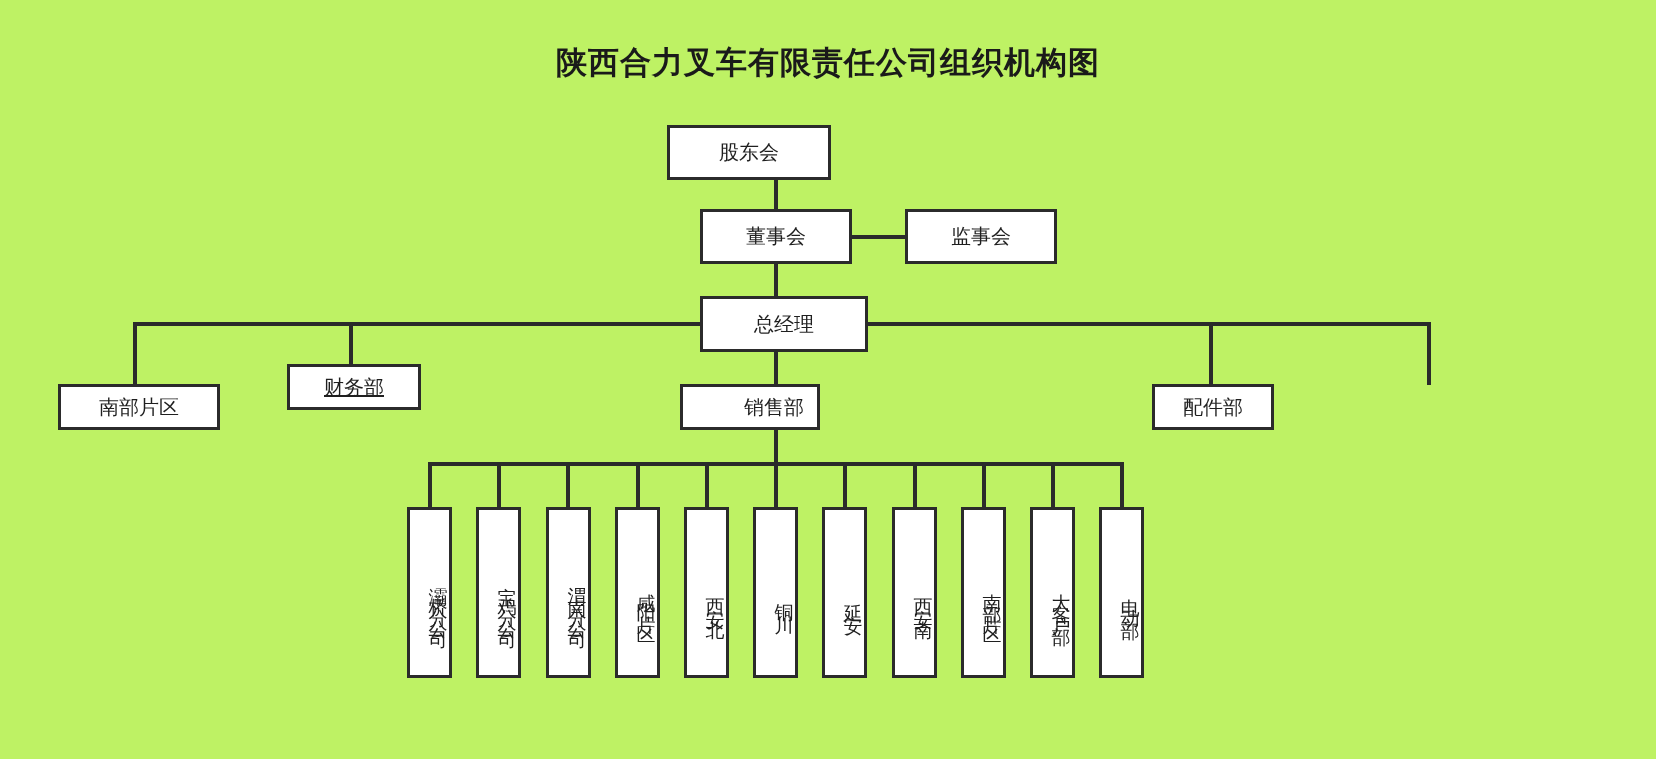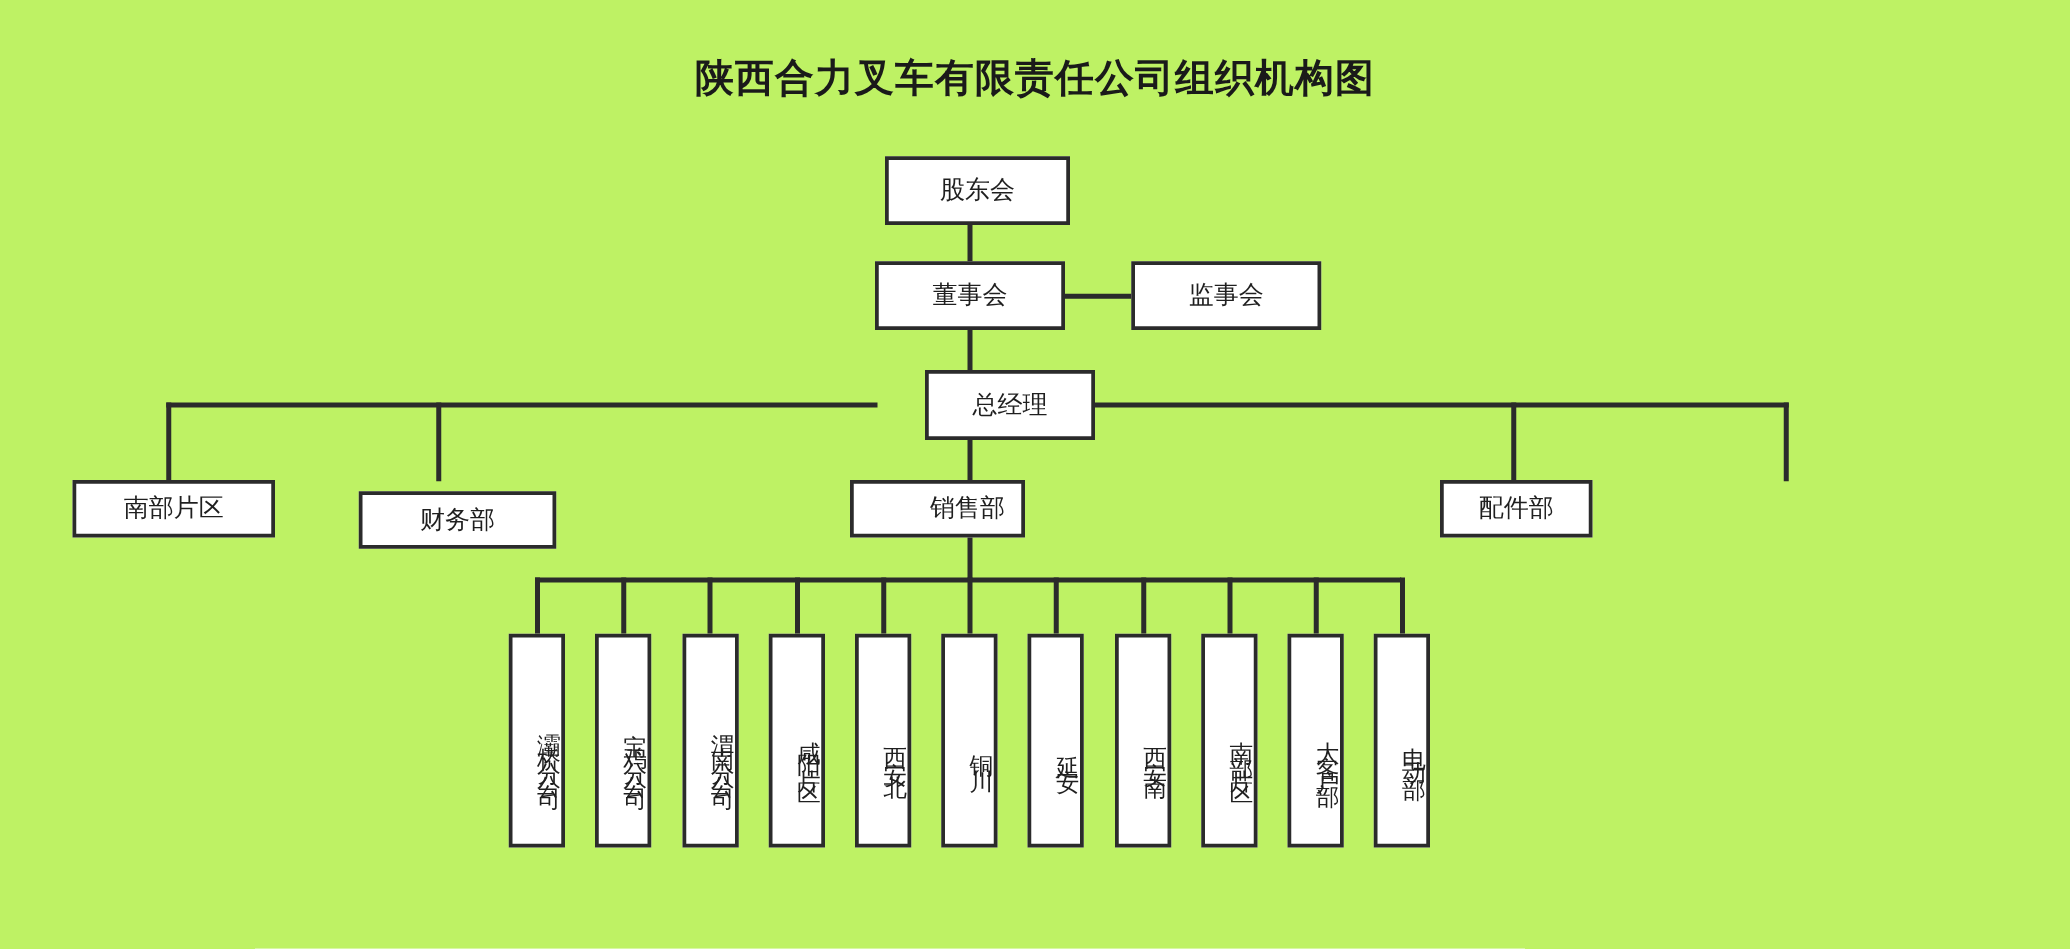--- a/index.html
+++ b/index.html
@@ -97,39 +97,39 @@
   <div class="line v" style="left:566px; top:462px; height:45px;"></div>
   <div class="line v" style="left:636px; top:462px; height:45px;"></div>
   <div class="line v" style="left:705px; top:462px; height:45px;"></div>
   <div class="line v" style="left:774px; top:462px; height:45px;"></div>
   <div class="line v" style="left:843px; top:462px; height:45px;"></div>
   <div class="line v" style="left:913px; top:462px; height:45px;"></div>
   <div class="line v" style="left:982px; top:462px; height:45px;"></div>
   <div class="line v" style="left:1051px; top:462px; height:45px;"></div>
   <div class="line v" style="left:1120px; top:462px; height:45px;"></div>
 
-  <div class="node" style="left:708px; top:125px; width:148px; height:55px;">
+  <div class="node" style="left:667px; top:125px; width:164px; height:55px;">
     <span>股东会</span>
   </div>
 
   <div class="node" style="left:905px; top:209px; width:152px; height:55px;">
     <span>监事会</span>
   </div>
   <div class="node" style="left:700px; top:209px; width:152px; height:55px;">
     <span>董事会</span>
   </div>
 
-  <div class="node" style="left:700px; top:296px; width:136px; height:56px;margin-left:40px;">
+  <div class="node" style="left:700px; top:296px; width:168px; height:56px;">
     <span>总经理</span>
   </div>
 
   <div class="node" style="left:58px; top:384px; width:162px; height:46px;">
     <span>南部片区</span>
   </div>
-  <div class="node" style="left:287px; top:393px; width:158px; height:46px;">
+  <div class="node" style="left:287px; top:364px; width:134px; height:46px;text-decoration:underline;">
     <span>财务部</span>
   </div>
   <div class="node" style="left:680px; top:384px; width:140px; height:46px;padding-left:48px;">
     <span>销售部</span>
   </div>
   <div class="node" style="left:1152px; top:384px; width:122px; height:46px;">
     <span>配件部</span>
   </div>
 
   <div class="node vertical" style="left:407px; top:507px; width:45px; height:171px;">

